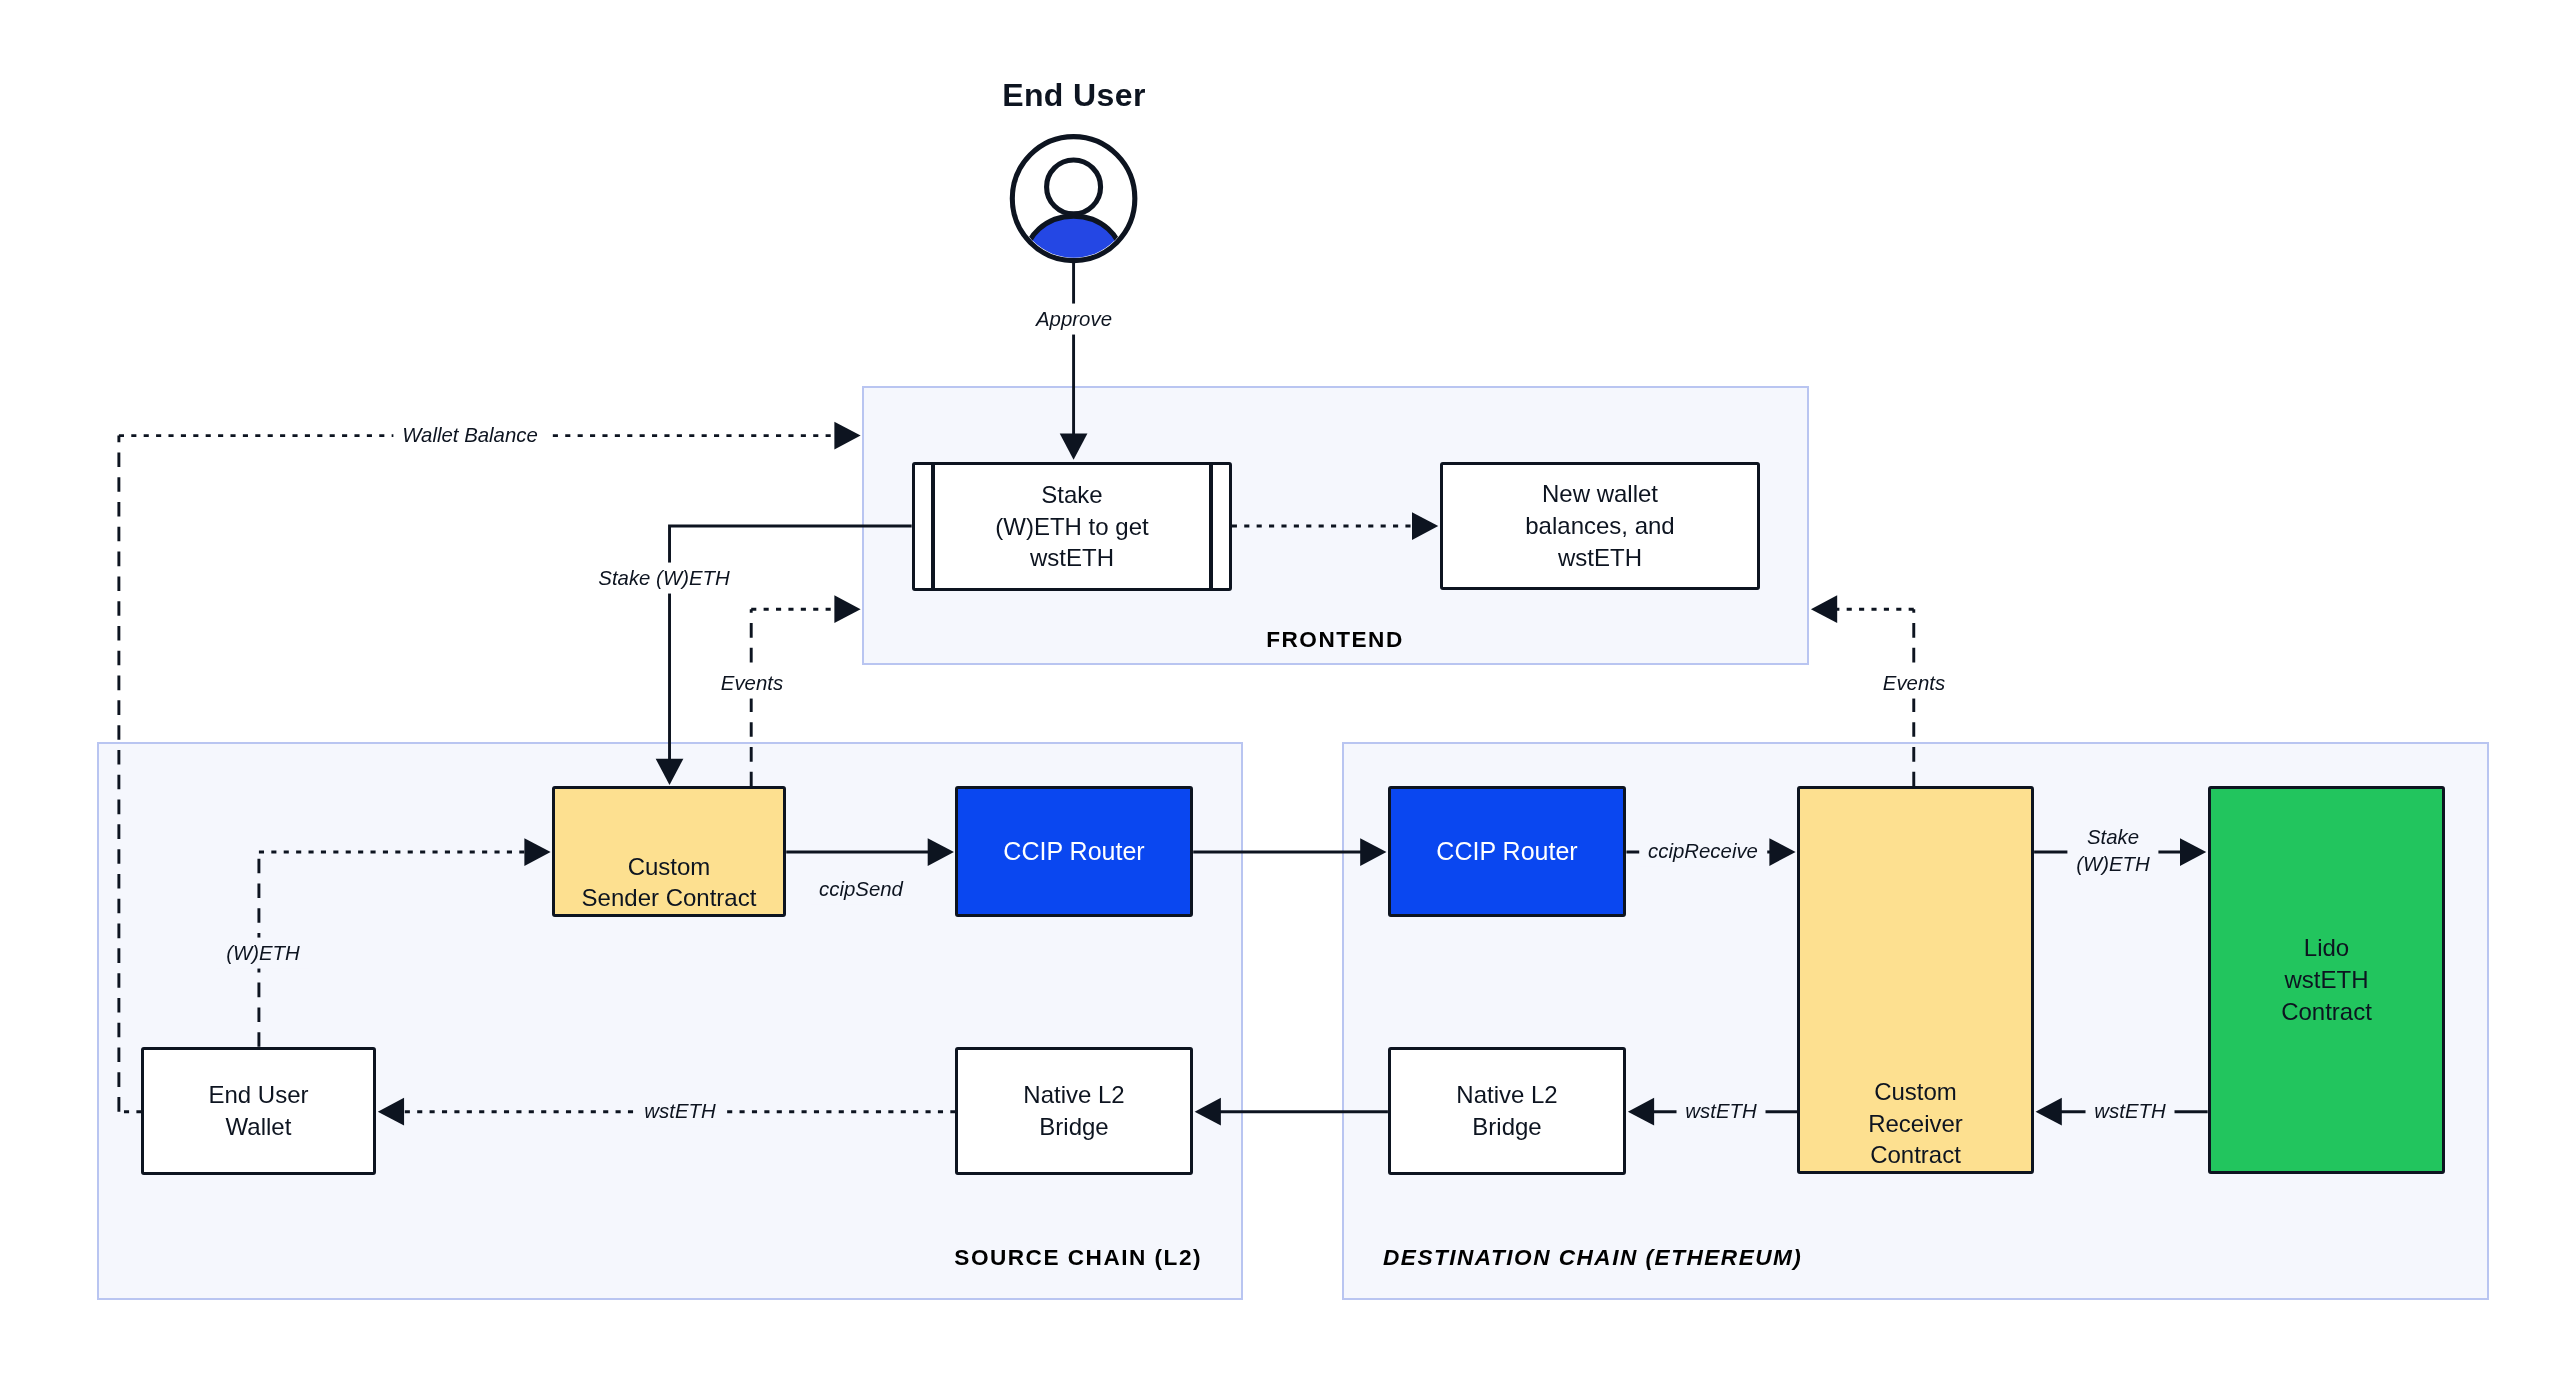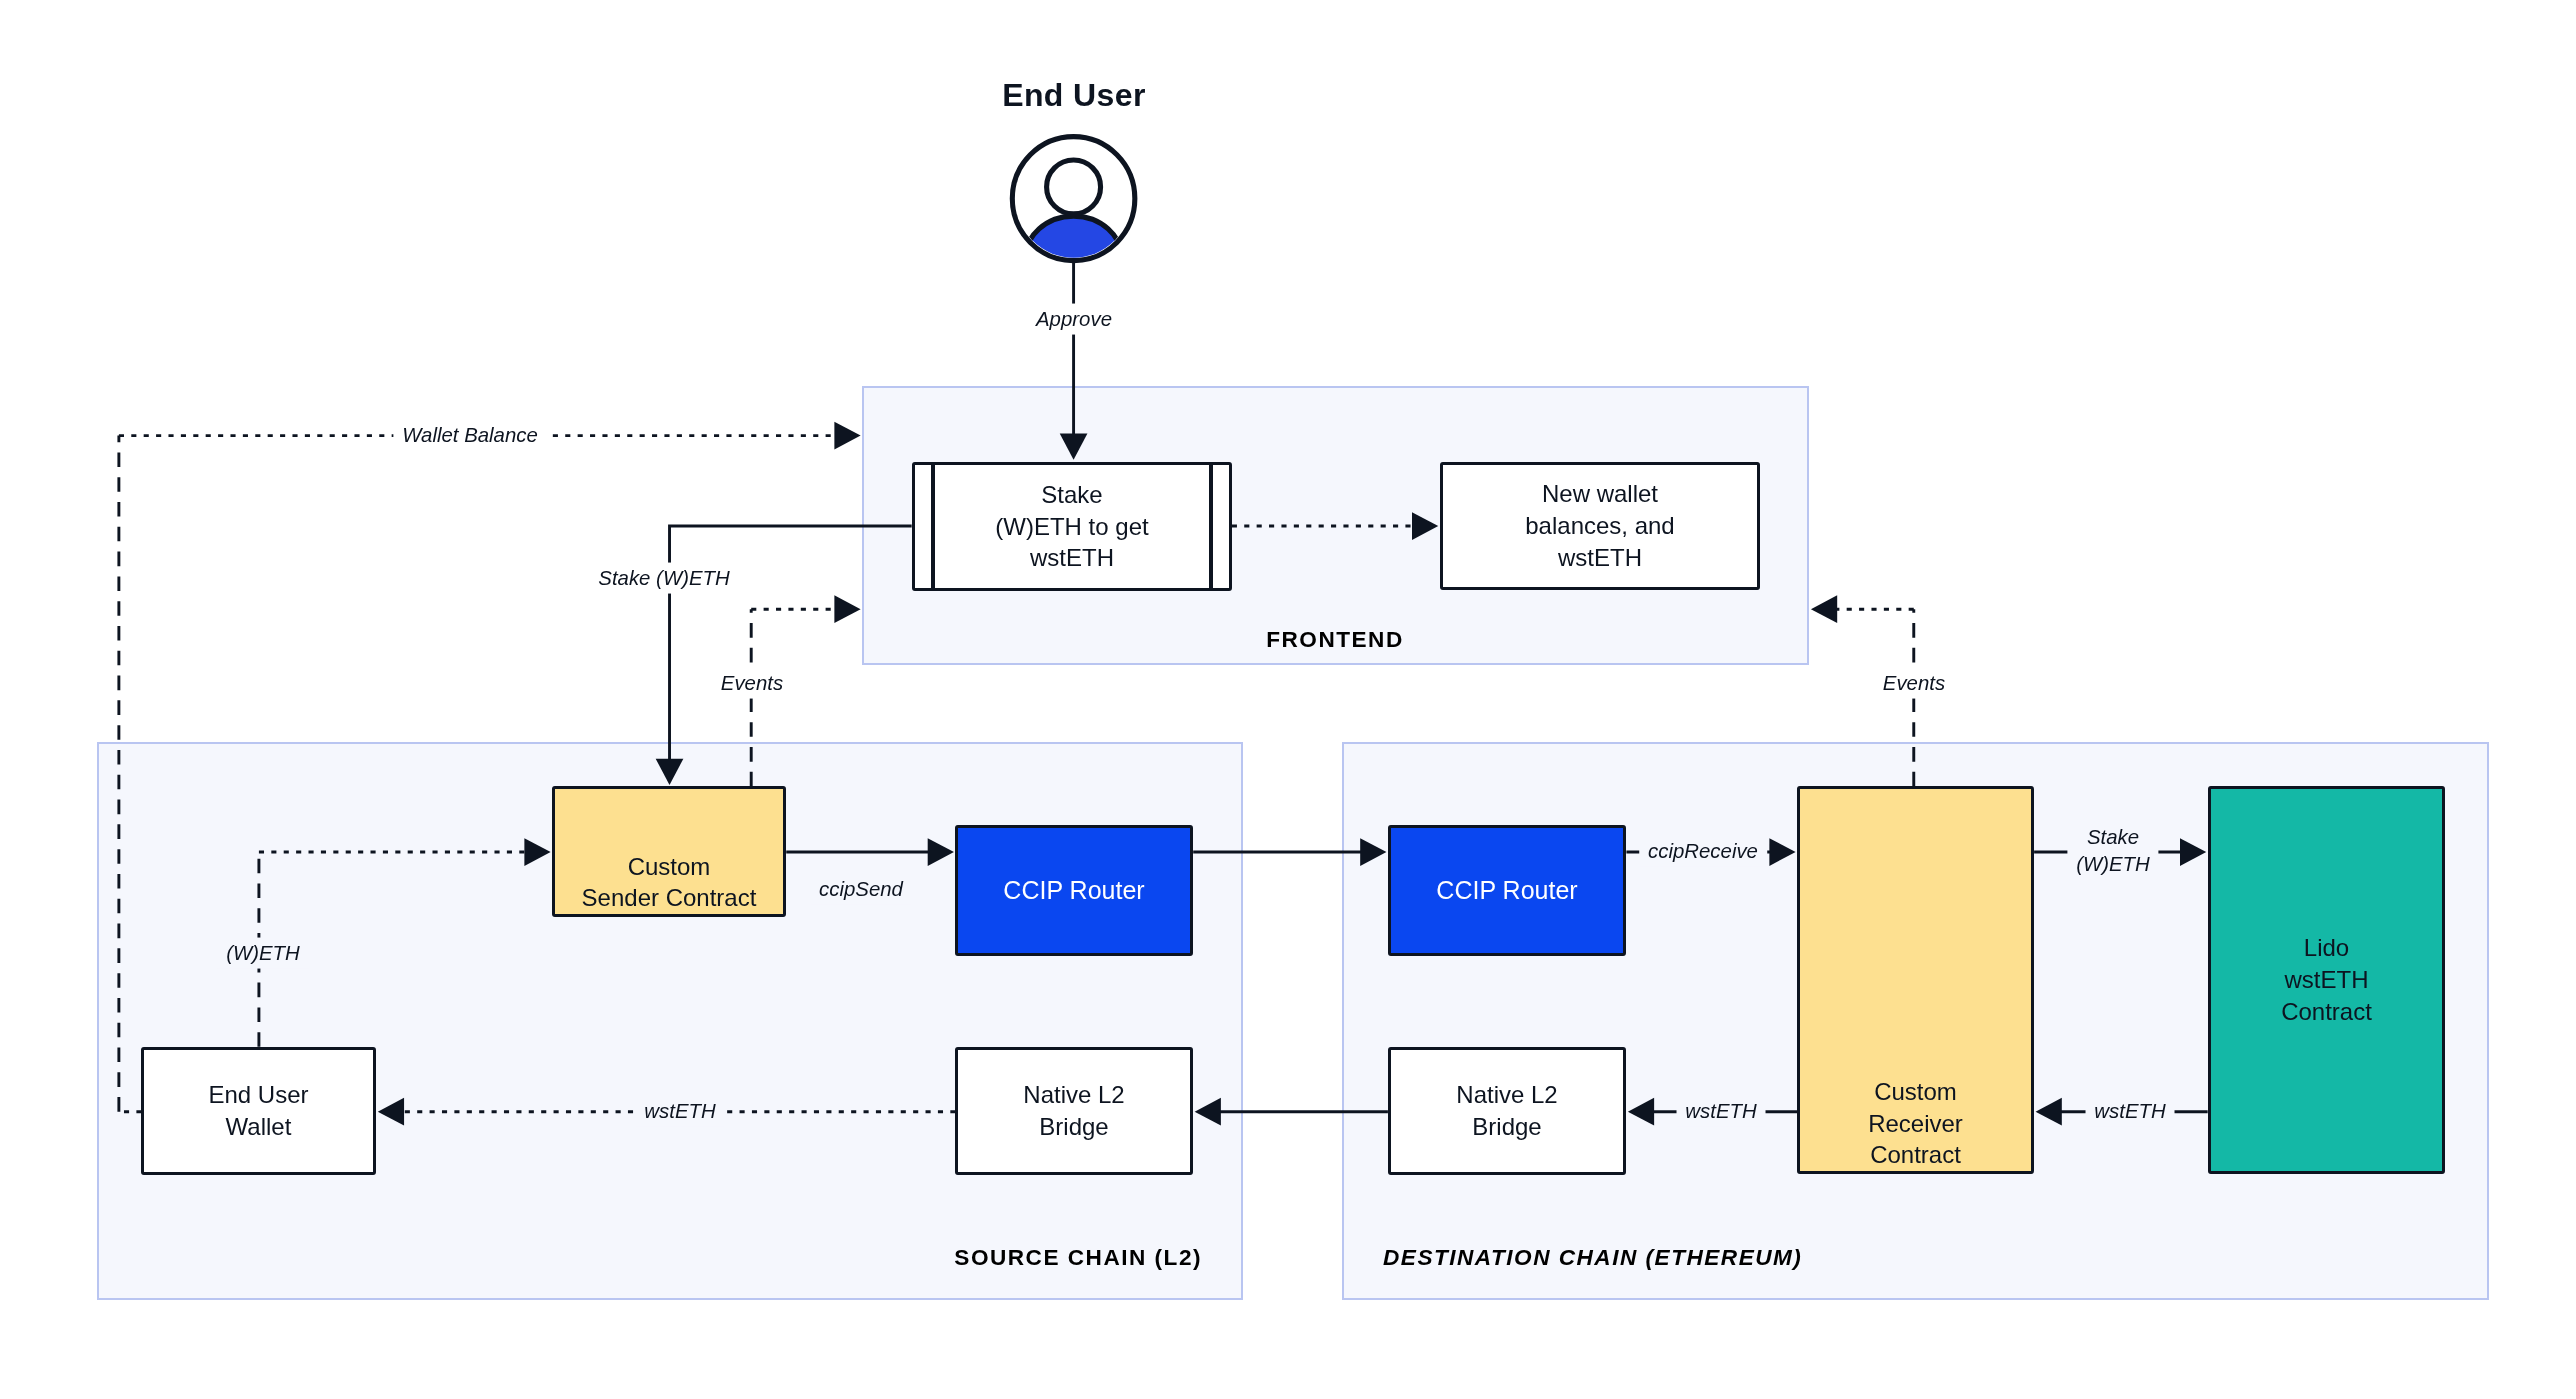--- a/index.html
+++ b/index.html
@@ -20,23 +20,23 @@
   .wire.dots{stroke-dasharray:7 10;}
   .head{fill:#0D1420;stroke:none;}
   .icon-stroke{stroke:#0D1420;stroke-width:7;}
   
   .node{
     position:absolute;z-index:2;box-sizing:border-box;border:3.6px solid #0D1420;border-radius:2.9px;
     display:flex;align-items:center;justify-content:center;text-align:center;background:#ffffff;
   }
   .node-label{font-size:24px;line-height:1.32;white-space:pre-line;}
   .node.yellow{background:#FDE090;align-items:flex-end;}
-  .node.blue{background:#0A47F0;margin-top:39px;}
+  .node.blue{background:#0A47F0;}
   .node.blue .node-label{color:#ffffff;font-size:25px;}
-  .node.periwinkle{background:#14b8a6;}
+  .node.periwinkle{background:#22c55e;}
   .ppbar{position:absolute;top:0;bottom:0;width:4.4px;background:#0D1420;}
   .ppbar.left{left:16px;} .ppbar.right{right:16px;}
   
   .edge-label{
     position:absolute;z-index:3;transform:translate(-50%,-50%);
     font-size:20.4px;font-style:italic;background:#ffffff;padding:2.2px 8.8px;
     white-space:pre-line;text-align:center;line-height:1.3;
   }
   .edge-label.on-panel{background:#F5F7FD;}
   

